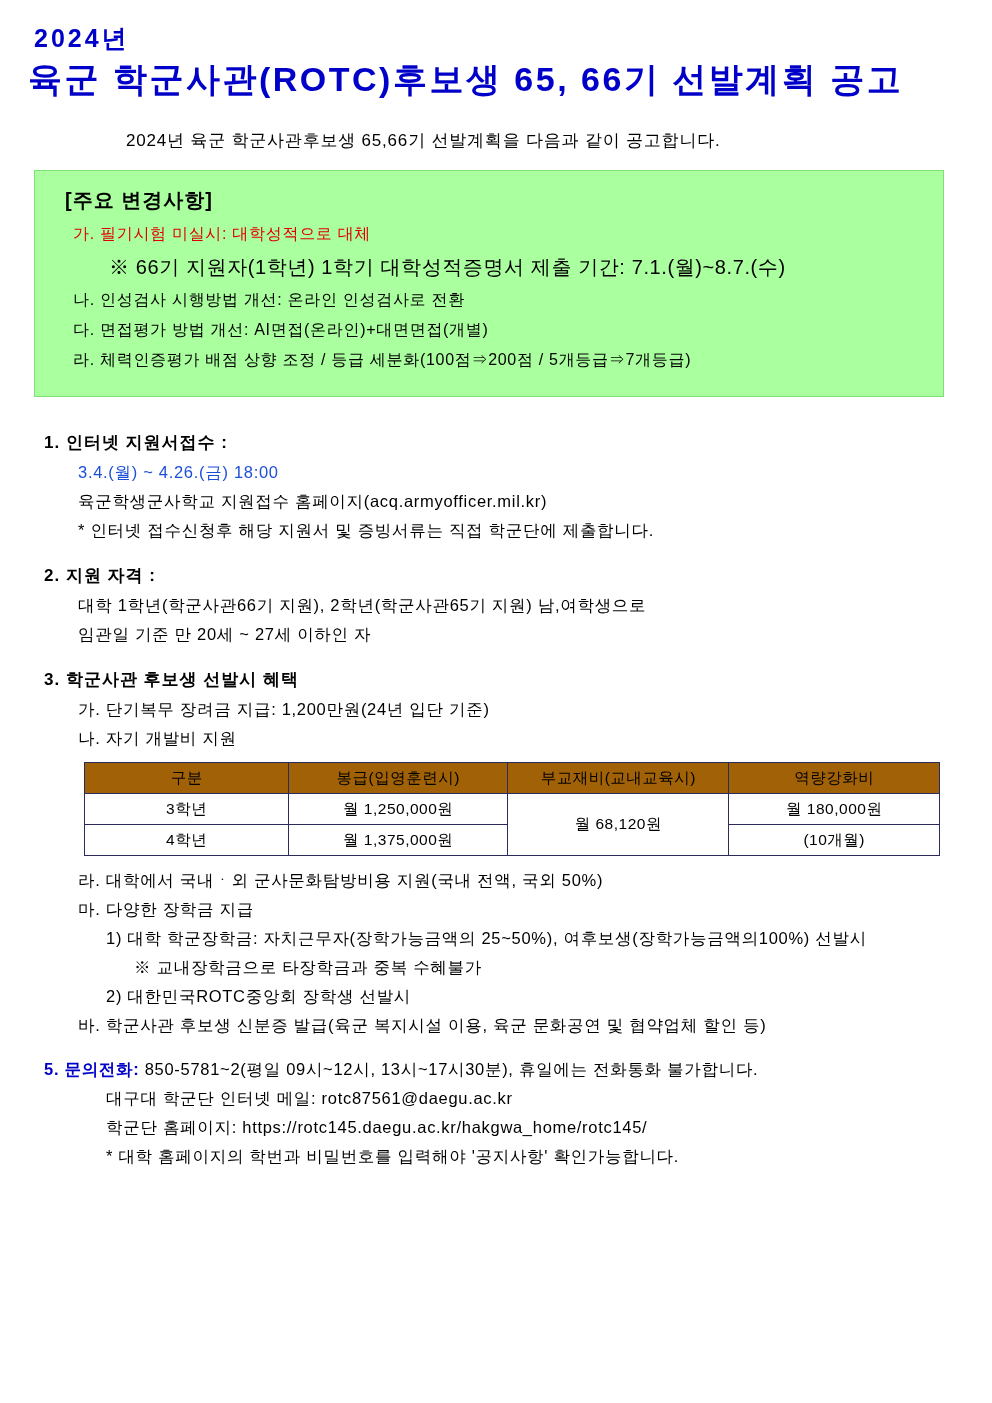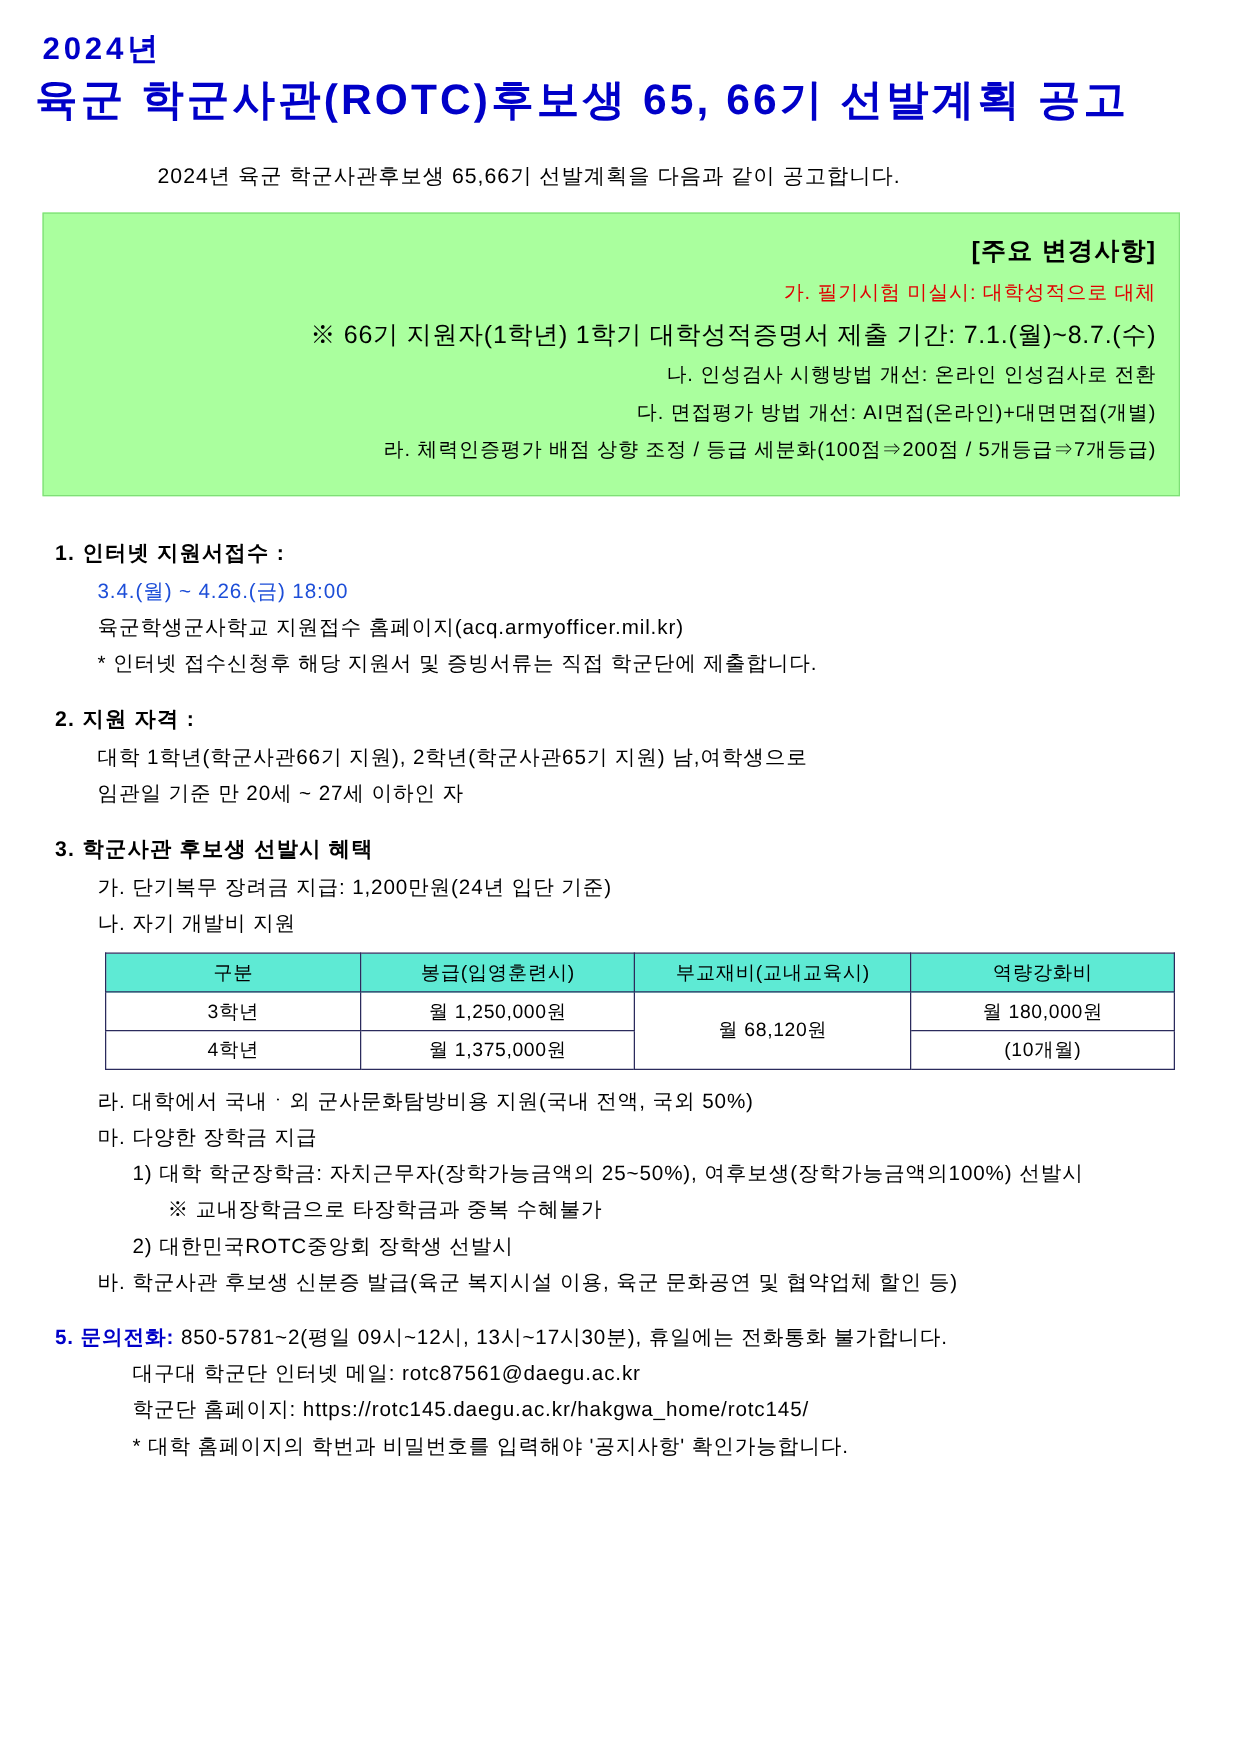--- a/index.html
+++ b/index.html
@@ -45,21 +45,20 @@
     letter-spacing: 0.8px;
   }
 
   
   .change-box {
     background: #aaff9e;
     border: 1px solid #7fdf77;
     margin: 0 8px 34px 8px;
     padding: 12px 18px 16px 18px;
     box-sizing: border-box;
-    text-align: right;
   }
   .change-title {
     font-size: 20px;
     font-weight: bold;
     margin: 4px 0 10px 12px;
     letter-spacing: 1px;
   }
   .change-item {
     font-size: 16px;
     margin: 0 0 9px 20px;
@@ -120,21 +119,21 @@
   }
   table.benefit th,
   table.benefit td {
     border: 1px solid #2b2b5c;
     text-align: center;
     padding: 3px 4px;
     letter-spacing: 0.5px;
     height: 24px;
   }
   table.benefit th {
-    background: #5eead4;
+    background: #a16207;
     font-weight: normal;
   }
 
   .sec-head.alone {
     margin-bottom: 0;
   }
 </style>
 </head>
 <body>
 

